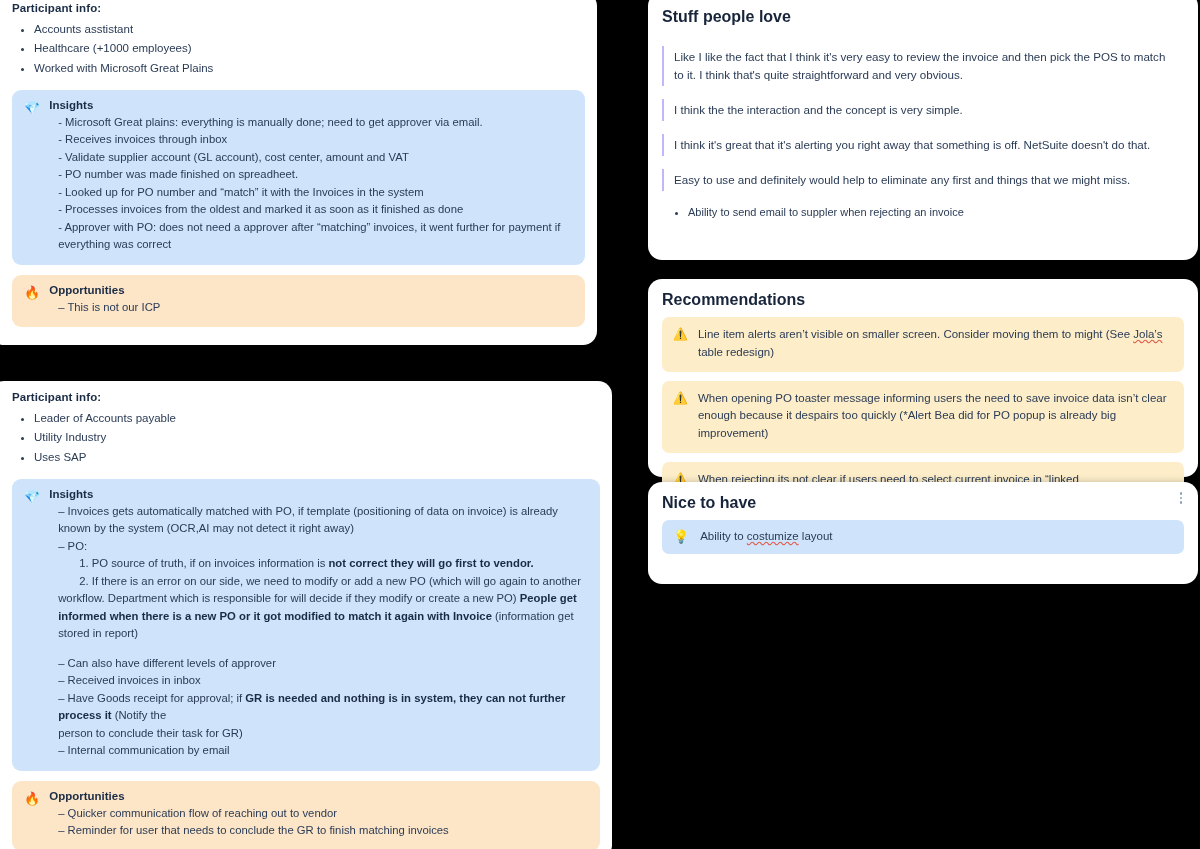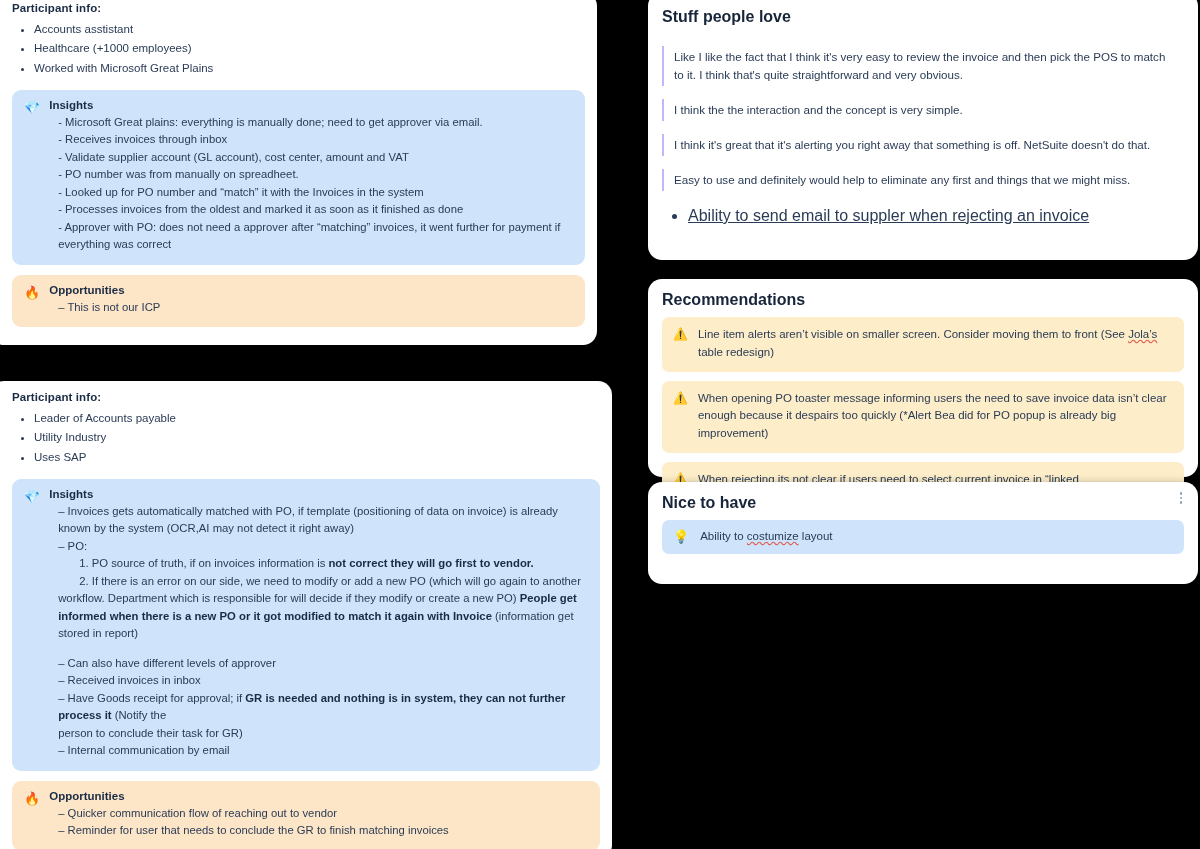--- a/index.html
+++ b/index.html
@@ -119,24 +119,23 @@
     font-size: 11.6px;
     line-height: 1.55;
     color: #2a3b55;
   }
   ul.love-list {
     margin: 0;
     padding-left: 26px;
     list-style: disc;
   }
   ul.love-list li {
-    font-size: 16px;
-    color: #2a3b55;
-    line-height: 1.55;
-    text-decoration: underline;
+    font-size: 11px;
+    color: #2a3b55;
+    line-height: 1.55;
   }
 
   
   .rec-row {
     background: #fdeec9;
     border-radius: 7px;
     padding: 9px 12px 10px 11px;
     display: flex;
     gap: 10px;
     align-items: flex-start;
@@ -179,21 +178,21 @@
         <li>Worked with Microsoft Great Plains</li>
       </ul>
 
       <div class="panel insights">
         <div class="panel-emoji">💎</div>
         <div class="panel-body">
           <div class="panel-heading">Insights</div>
           <div class="panel-line">- Microsoft Great plains: everything is manually done; need to get approver via email.</div>
           <div class="panel-line"> - Receives invoices through inbox</div>
           <div class="panel-line">- Validate supplier account (GL account), cost center, amount and VAT</div>
-          <div class="panel-line">- PO number was from manually on spreadheet.</div>
+          <div class="panel-line">- PO number was made finished on spreadheet.</div>
           <div class="panel-line">- Looked up for PO number and “match” it with the Invoices in the system</div>
           <div class="panel-line">- Processes invoices from the oldest and marked it as soon as it finished as done</div>
           <div class="panel-line">- Approver with PO: does not need a approver after “matching” invoices, it went further for payment if everything was correct</div>
         </div>
       </div>
 
       <div class="panel opportunities">
         <div class="panel-emoji">🔥</div>
         <div class="panel-body">
           <div class="panel-heading">Opportunities</div>
@@ -253,21 +252,21 @@
         <li>Ability to send email to suppler when rejecting an invoice</li>
       </ul>
     </div>
   </div>
 
   <div class="card right-card" style="top:279px; height:198px;">
     <div class="card-inner">
       <h2 class="card-title tight">Recommendations</h2>
       <div class="rec-row">
         <div class="rec-emoji">⚠️</div>
-        <div class="rec-text"><span>Line item alerts aren’t visible on smaller screen. Consider moving them to front (See </span><span class="spell">Jola’s</span><span> table redesign)</span></div>
+        <div class="rec-text"><span>Line item alerts aren’t visible on smaller screen. Consider moving them to might (See </span><span class="spell">Jola’s</span><span> table redesign)</span></div>
       </div>
       <div class="rec-row">
         <div class="rec-emoji">⚠️</div>
         <div class="rec-text"><span>When opening PO toaster message informing users the need to save invoice data isn’t clear enough because it despairs too quickly (*Alert Bea did for PO popup is already big improvement)</span><span></span></div>
       </div>
       <div class="rec-row">
         <div class="rec-emoji">⚠️</div>
         <div class="rec-text"><span>When rejecting  its not clear if users need to select current invoice in  “linked invoice”dropdownDo</span><span></span></div>
       </div>
     </div>

